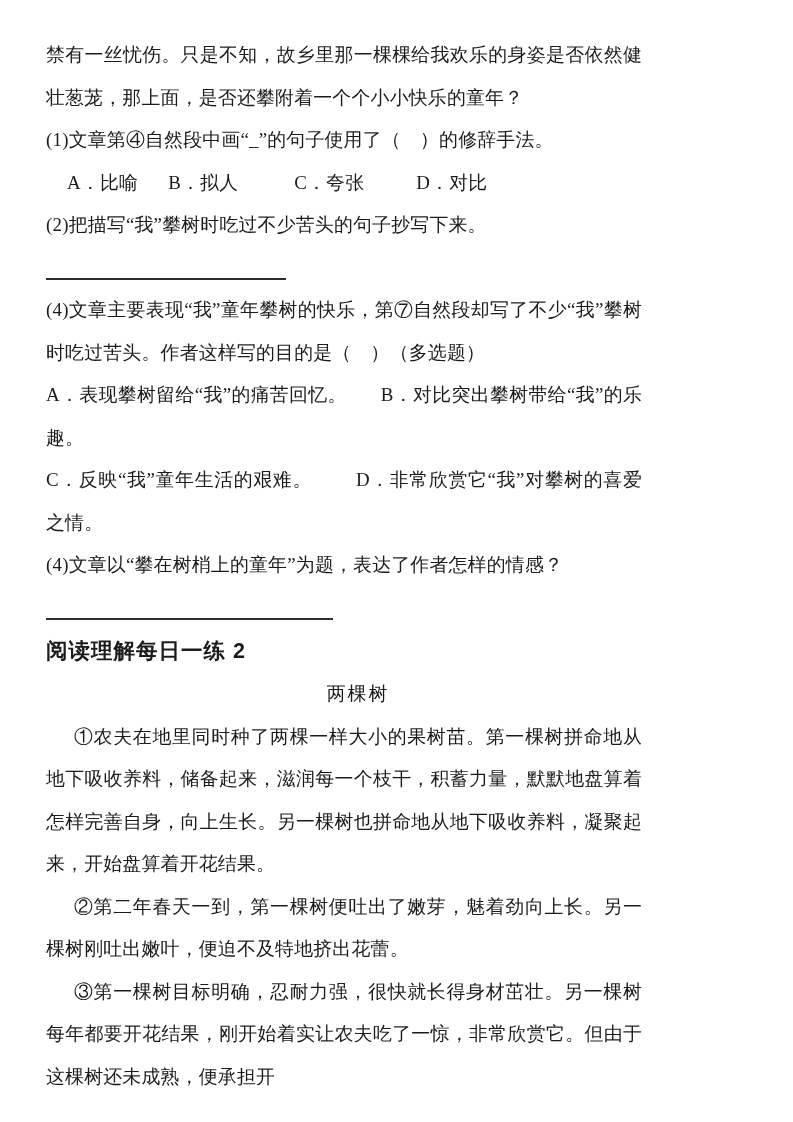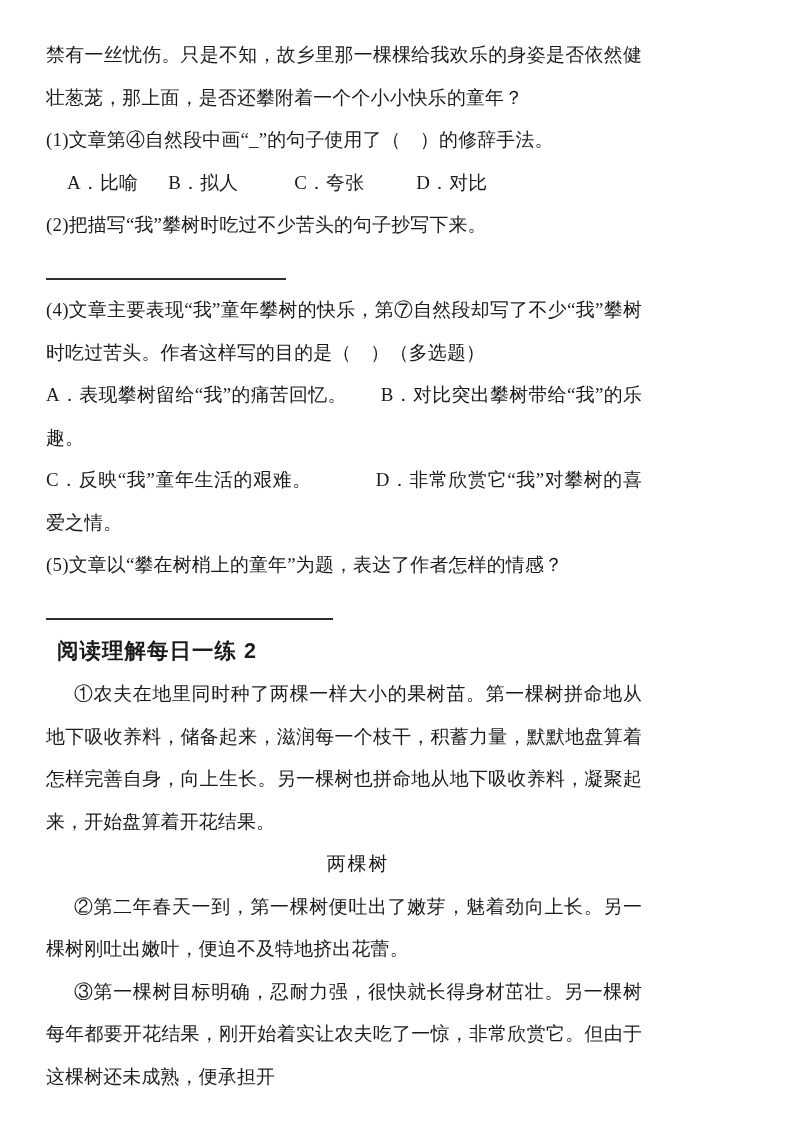--- a/index.html
+++ b/index.html
@@ -28,37 +28,36 @@
   .story-para{ text-indent:28px; text-align:justify; }
   
   .q{ text-align:justify; }
   
   .opts{ text-align:left; padding-left:21px;font-family:Liberation Serif, serif; }
   .opts span:nth-child(1){ margin-right:30px; }
   .opts span:nth-child(2){ margin-right:56px; }
   .opts span:nth-child(3){ margin-right:52px; }
   
   .pair-ab span:first-child{ margin-right:34px; }
-  .pair-cd span:first-child{ margin-right:64px; }
+  .pair-cd span:first-child{ margin-right:44px; }
   
   .blank-row{ height:42.5px; position:relative; }
   .blank-row .u-line{
     position:absolute; left:0; bottom:9px;
     height:0; border-bottom:2px solid #2e2e2e;
     display:inline-block;
   }
   
   .heading{
     font-family:"Liberation Sans", sans-serif;
     font-weight:700;
     font-size:21.5px;
     line-height:44px;
     text-align:left;
     letter-spacing:1px;
-    margin-left:11px;
   }
   
   .title-center{
     text-align:center;
     position:relative;
     left:14px;
     letter-spacing:2px;
   }
   .footer{
     position:absolute;
@@ -79,24 +78,24 @@
       <p class="line body-para">禁有一丝忧伤。只是不知，故乡里那一棵棵给我欢乐的身姿是否依然健壮葱茏，那上面，是否还攀附着一个个小小快乐的童年？</p>
       <p class="line q">(1)文章第④自然段中画“_”的句子使用了（　）的修辞手法。</p>
       <p class="line opts"><span>A．比喻</span><span>B．拟人</span><span>C．夸张</span><span>D．对比</span></p>
       <p class="line q">(2)把描写“我”攀树时吃过不少苦头的句子抄写下来。</p>
       <div class="blank-row">
         <span class="u-line" style="width: 240px;"></span>
       </div>
       <p class="line q">(4)文章主要表现“我”童年攀树的快乐，第⑦自然段却写了不少“我”攀树时吃过苦头。作者这样写的目的是（　）（多选题）</p>
       <p class="line pair-ab"><span>A．表现攀树留给“我”的痛苦回忆。</span><span>B．对比突出攀树带给“我”的乐趣。</span></p>
       <p class="line pair-cd"><span>C．反映“我”童年生活的艰难。</span><span>D．非常欣赏它“我”对攀树的喜爱之情。</span></p>
-      <p class="line q">(5)文章以“攀在树梢上的童年”为题，表达了作者怎样的情感？</p>
+      <p class="line q">(4)文章以“攀在树梢上的童年”为题，表达了作者怎样的情感？</p>
       <div class="blank-row">
         <span class="u-line" style="width: 287px;"></span>
       </div>
       <p class="line heading">阅读理解每日一练 2</p>
+      <p class="line title-center">两棵树</p>
       <p class="line story-para">①农夫在地里同时种了两棵一样大小的果树苗。第一棵树拼命地从地下吸收养料，储备起来，滋润每一个枝干，积蓄力量，默默地盘算着怎样完善自身，向上生长。另一棵树也拼命地从地下吸收养料，凝聚起来，开始盘算着开花结果。</p>
-      <p class="line title-center">两棵树</p>
       <p class="line story-para">②第二年春天一到，第一棵树便吐出了嫩芽，魅着劲向上长。另一棵树刚吐出嫩叶，便迫不及特地挤出花蕾。</p>
       <p class="line story-para">③第一棵树目标明确，忍耐力强，很快就长得身材茁壮。另一棵树每年都要开花结果，刚开始着实让农夫吃了一惊，非常欣赏它。但由于这棵树还未成熟，便承担开</p>
     </div>
   <div class="footer">第2/116页</div>
 </div>
 
 </body></html>

